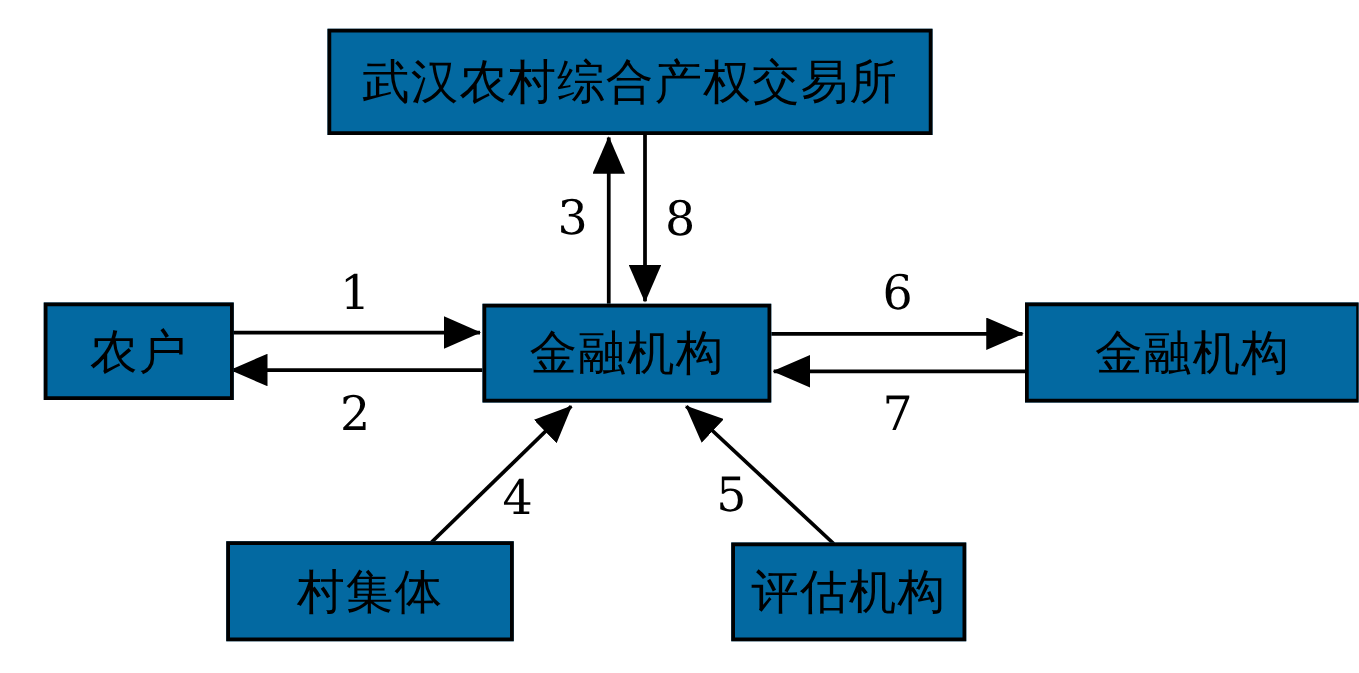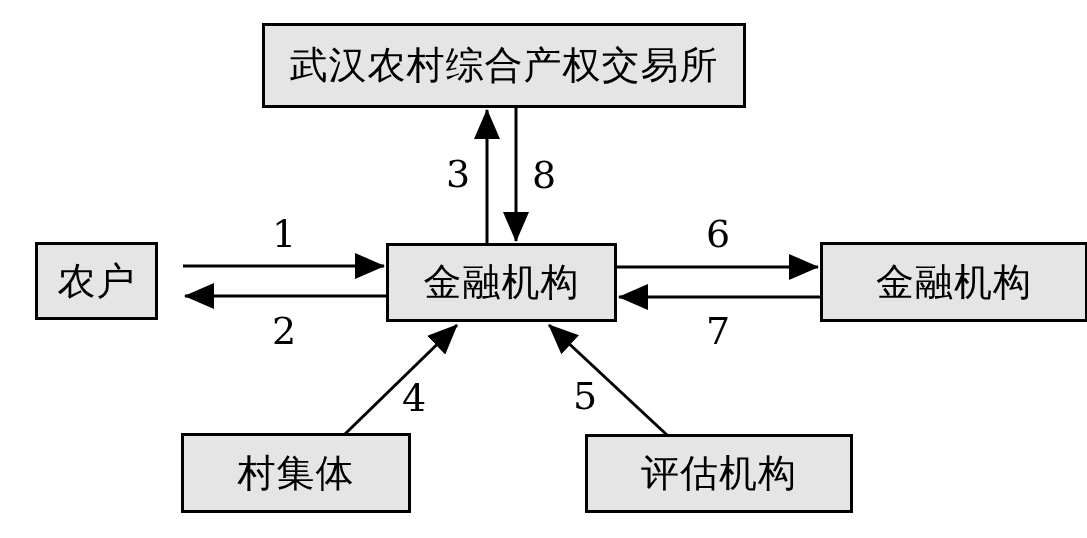--- a/index.html
+++ b/index.html
@@ -20,36 +20,36 @@
     left: 0;
     top: 0;
     width: 1087px;
     height: 538px;
     pointer-events: none;
   }
   .node {
     position: absolute;
     box-sizing: border-box;
     border: 3px solid #000000;
-    background: #e5e5e5;
+    background: #0369a1;
     display: flex;
     align-items: center;
     justify-content: center;
     font-size: 38px;
     color: #000000;
     white-space: nowrap;
     letter-spacing: 1px;
     z-index: 2;
   }
   .node-exchange  { left: 262px; top: 23px;  width: 484px; height: 85px; }
-  .node-farmers   { left: 35px;  top: 242px; width: 123px; height: 78px; }
+  .node-farmers   { left: 35px;  top: 242px; width: 152px; height: 78px; }
   .node-enterprise{ left: 386px; top: 243px; width: 231px; height: 79px; }
   .node-finance   { left: 820px; top: 242px; width: 268px; height: 80px; }
   .node-village   { left: 181px; top: 433px; width: 230px; height: 80px; }
-  .node-appraisal { left: 585px; top: 434px; width: 268px; height: 79px; }
+  .node-appraisal { left: 585px; top: 434px; width: 188px; height: 79px; }
   .edge-label {
     position: absolute;
     transform: translate(-50%, -50%);
     font-size: 38px;
     color: #000000;
     z-index: 3;
     line-height: 1;
   }
   .lbl-1 { left: 284px; top: 234px; }
   .lbl-2 { left: 284px; top: 331px; }

